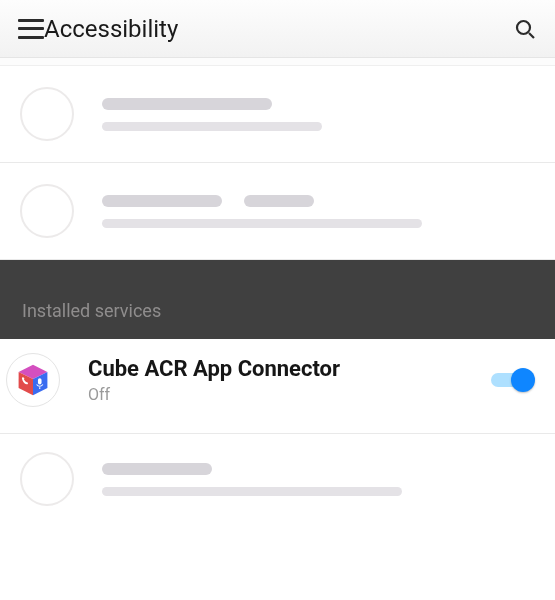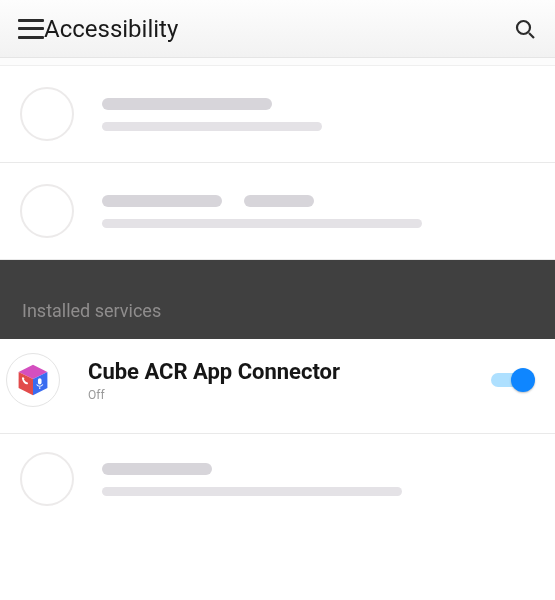--- a/index.html
+++ b/index.html
@@ -42,21 +42,21 @@
   .section-header {
     padding: 40px 22px 18px 22px;
     font-size: 18px; color: #8f8d8d; background: #404040;
   }
   .service-row {
     display: flex; align-items: center;
     padding: 14px 20px 26px 6px; background: #fff;
   }
   .service-text { margin-left: 28px; flex: 1; }
   .service-title { font-size: 22px; font-weight: 700; color: #161616; }
-  .service-sub { font-size: 12px; color: #9a9a9a; margin-top: 4px; }
+  .service-sub { font-size: 16px; color: #9a9a9a; margin-top: 4px; }
   .toggle {
     width: 44px; height: 24px; position: relative; cursor: pointer;
   }
   .toggle .track {
     position: absolute; left: 0; top: 5px; width: 36px; height: 14px;
     background: #aee0ff; border-radius: 8px;
   }
   .toggle .knob {
     position: absolute; right: 0; top: 0; width: 24px; height: 24px;
     background: #0f86ff; border-radius: 50%;

